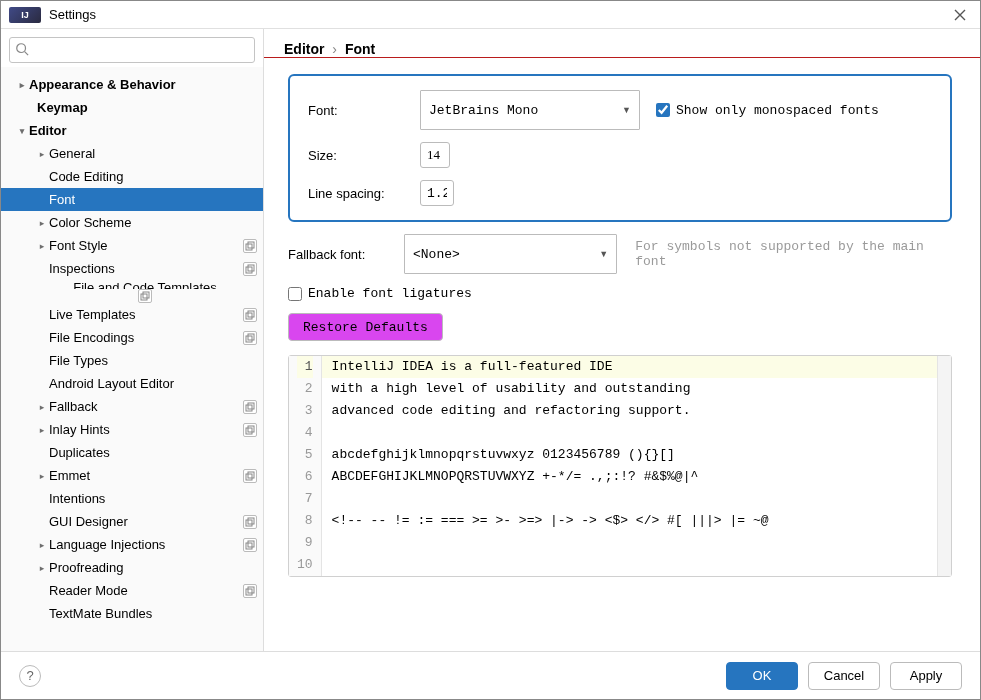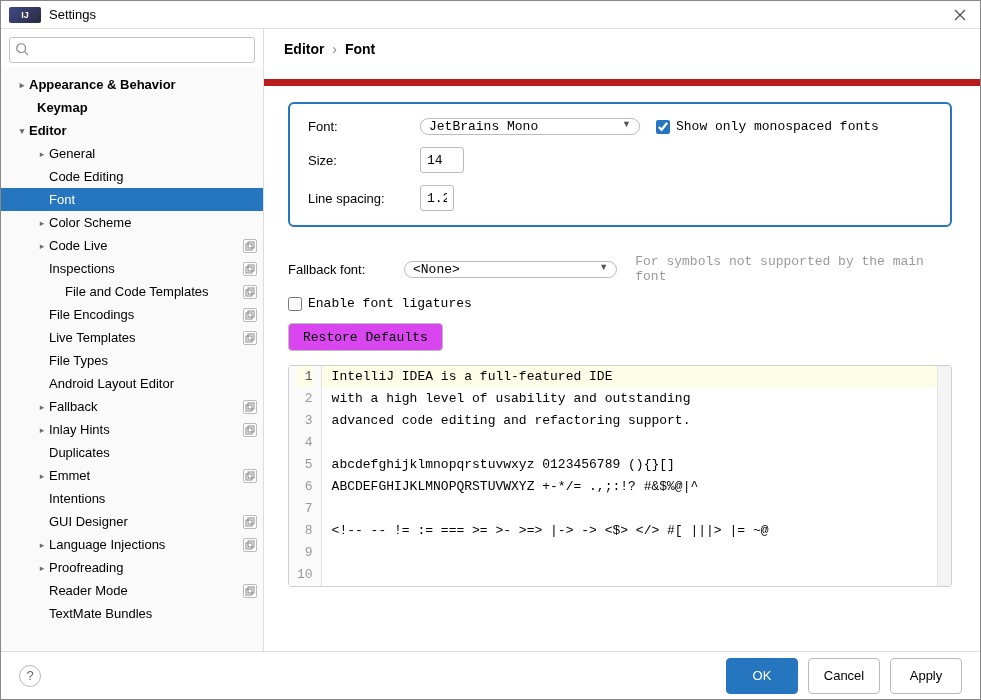--- a/index.html
+++ b/index.html
@@ -113,53 +113,54 @@
 }
 
 
 .content {
   flex: 1;
   display: flex;
   flex-direction: column;
   min-width: 0;
 }
 .breadcrumb {
-  padding: 12px 20px 22px 20px;
+  padding: 12px 20px 0 20px;
   font-weight: bold;
   font-size: 14px;
-  border-bottom: 7px solid #b91c1c;
+  border-bottom: 1px solid #b91c1c;
 }
 .breadcrumb .sep { color: #888; margin: 0 4px; font-weight: normal; }
 
 .panel {
   flex: 1;
   padding: 16px 28px 0 24px;
   overflow: auto;
 }
 
 .box {
   border: 2px solid #2675BF;
   border-radius: 6px;
   padding: 14px 18px;
-  margin-bottom: 27px;
+  margin-bottom: 12px;
 }
 .form-row {
   display: flex;
   align-items: center;
   margin-bottom: 12px;
 }
 .form-row:last-child { margin-bottom: 0; }
 .form-row .lbl { width: 112px; font-family: inherit; }
 .dropdown {
-  height: 17px;
+  height: 40px;
   border: 1px solid #bbb;
-  border-radius: 11px;
+  border-radius: 1px;
   background: #fff;
   padding: 0 8px;
   display: flex;
+  align-items: center;
   justify-content: space-between;
   cursor: pointer;
   font-size: 13px;
 }
 .dropdown .dd-arrow { color: #555; font-size: 9px; margin-left: 8px; }
 .textinput {
   height: 26px;
   border: 1px solid #bbb;
   border-radius: 3px;
   padding: 0 6px;
@@ -216,21 +217,21 @@
 }
 .help {
   width: 22px; height: 22px;
   border: 1px solid #bbb;
   border-radius: 50%;
   display: flex; align-items: center; justify-content: center;
   color: #666; cursor: pointer; font-size: 13px;
 }
 .spacer { flex: 1; }
 .btn {
-  height: 36px;
+  height: 28px;
   min-width: 72px;
   margin-left: 10px;
   border: 1px solid #bbb;
   border-radius: 4px;
   background: #fff;
   cursor: pointer;
   font-size: 13px;
 }
 .btn.primary { background: #2675BF; border-color: #2675BF; color: #fff; }
 .btn:disabled { color: #aaa; cursor: default; }
@@ -282,61 +283,61 @@
         <div class="tree-item selected" style="padding-left: 34px;">
           <span class="arrow"></span>
           <span class="label">Font</span>
         </div>
         <div class="tree-item" style="padding-left: 34px;">
           <span class="arrow">▸</span>
           <span class="label">Color Scheme</span>
         </div>
         <div class="tree-item" style="padding-left: 34px;">
           <span class="arrow">▸</span>
-          <span class="label">Code Live</span>
+          <span class="label">Font Style</span>
           <span class="badge">
             <svg width="10" height="10" viewBox="0 0 10 10">
               <rect x="1" y="3" width="6" height="6" fill="none" stroke="currentColor"></rect>
               <rect x="3" y="1" width="6" height="6" fill="none" stroke="currentColor"></rect>
             </svg>
           </span>
         </div>
         <div class="tree-item" style="padding-left: 34px;">
           <span class="arrow"></span>
           <span class="label">Inspections</span>
           <span class="badge">
             <svg width="10" height="10" viewBox="0 0 10 10">
               <rect x="1" y="3" width="6" height="6" fill="none" stroke="currentColor"></rect>
               <rect x="3" y="1" width="6" height="6" fill="none" stroke="currentColor"></rect>
             </svg>
           </span>
         </div>
-        <div class="tree-item" style="padding-left: 50px;">
+        <div class="tree-item" style="padding-left: 32px; flex-direction: column;">
           <span class="arrow"></span>
           <span class="label">File and Code Templates</span>
           <span class="badge">
             <svg width="10" height="10" viewBox="0 0 10 10">
               <rect x="1" y="3" width="6" height="6" fill="none" stroke="currentColor"></rect>
               <rect x="3" y="1" width="6" height="6" fill="none" stroke="currentColor"></rect>
             </svg>
           </span>
         </div>
         <div class="tree-item" style="padding-left: 34px;">
           <span class="arrow"></span>
+          <span class="label">Live Templates</span>
+          <span class="badge">
+            <svg width="10" height="10" viewBox="0 0 10 10">
+              <rect x="1" y="3" width="6" height="6" fill="none" stroke="currentColor"></rect>
+              <rect x="3" y="1" width="6" height="6" fill="none" stroke="currentColor"></rect>
+            </svg>
+          </span>
+        </div>
+        <div class="tree-item" style="padding-left: 34px;">
+          <span class="arrow"></span>
           <span class="label">File Encodings</span>
-          <span class="badge">
-            <svg width="10" height="10" viewBox="0 0 10 10">
-              <rect x="1" y="3" width="6" height="6" fill="none" stroke="currentColor"></rect>
-              <rect x="3" y="1" width="6" height="6" fill="none" stroke="currentColor"></rect>
-            </svg>
-          </span>
-        </div>
-        <div class="tree-item" style="padding-left: 34px;">
-          <span class="arrow"></span>
-          <span class="label">Live Templates</span>
           <span class="badge">
             <svg width="10" height="10" viewBox="0 0 10 10">
               <rect x="1" y="3" width="6" height="6" fill="none" stroke="currentColor"></rect>
               <rect x="3" y="1" width="6" height="6" fill="none" stroke="currentColor"></rect>
             </svg>
           </span>
         </div>
         <div class="tree-item" style="padding-left: 34px;">
           <span class="arrow"></span>
           <span class="label">File Types</span>
@@ -440,21 +441,21 @@
             <span class="mono">JetBrains Mono</span>
             <span class="dd-arrow">▼</span>
           </div>
           <label class="chk" style="margin-left:16px">
             <input type="checkbox" id="ck-mono" checked="" style="">
             <span class="mono">Show only monospaced fonts</span>
           </label>
         </div>
         <div class="form-row">
           <span class="lbl mono">Size:</span>
-          <input class="textinput mono" style="width: 44px;" value="14">
+          <input class="textinput mono" style="width: 30px; font-family: Liberation Serif, serif;" value="14">
         </div>
         <div class="form-row">
           <span class="lbl mono">Line spacing:</span>
           <input class="textinput mono" style="width: 34px;" value="1.2">
         </div>
       </div>
 
       <div class="form-row">
         <span class="lbl mono" style="width:120px">Fallback font:</span>
         <div class="dropdown" style="width:220px">

